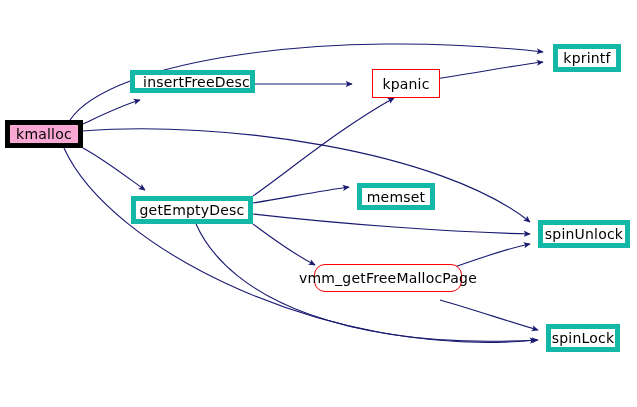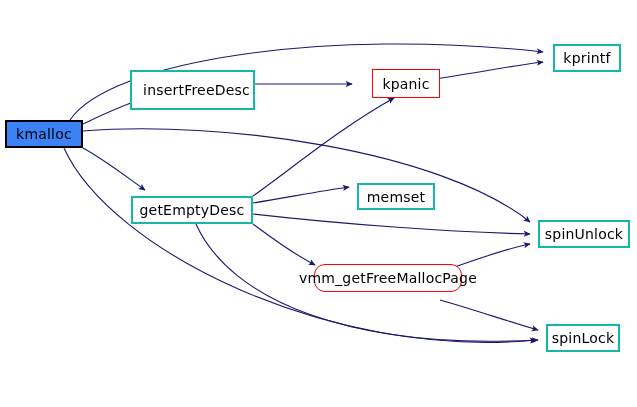--- a/index.html
+++ b/index.html
@@ -20,34 +20,34 @@
   #edge-layer {
     position: absolute;
     left: 0;
     top: 0;
     width: 637px;
     height: 407px;
   }
   .node {
     position: absolute;
     box-sizing: border-box;
-    border: 2px solid #14b8a6;
+    border: 5px solid #14b8a6;
     background: #ffffff;
     color: #000000;
     display: flex;
     align-items: center;
     justify-content: center;
     font-size: 14px;
     line-height: 1;
     letter-spacing: 0.2px;
     white-space: nowrap;
     z-index: 5;
   }
   .node.current {
-    background: #3b82f6;
+    background: #f9a8d4;
     border-color: #000000;
   }
   .node.highlight {
     border-color: #ff0000;
     border-width: 1px;
     margin-left: 12px;
   }
   .node-label {
     pointer-events: none;
   }
@@ -73,21 +73,21 @@
       <path d="M 253,203 C 290,197 320,191 349,187" fill="none" stroke="#191970" stroke-width="1.1" marker-end="url(#arrowhead)"></path>
       <path d="M 253,214 C 340,224 450,232 530,234" fill="none" stroke="#191970" stroke-width="1.1" marker-end="url(#arrowhead)"></path>
       <path d="M 253,224 C 272,238 290,252 315,265" fill="none" stroke="#191970" stroke-width="1.1" marker-end="url(#arrowhead)"></path>
       <path d="M 196,224 C 230,300 350,350 538,340" fill="none" stroke="#191970" stroke-width="1.1" marker-end="url(#arrowhead)"></path>
       <path d="M 440,272 C 470,262 500,250 530,244" fill="none" stroke="#191970" stroke-width="1.1" marker-end="url(#arrowhead)"></path>
       <path d="M 440,300 C 475,310 510,322 538,330" fill="none" stroke="#191970" stroke-width="1.1" marker-end="url(#arrowhead)"></path>
     </svg>
 <div class="node current" style="left: 5px; top: 120px; width: 78px; height: 28px;">
       <span class="node-label">kmalloc</span>
     </div>
-    <div class="node" style="left: 130px; top: 70px; width: 125px; height: 40px; padding-left: 8px;">
+    <div class="node" style="left: 130px; top: 70px; width: 125px; height: 23px; padding-left: 8px;">
       <span class="node-label">insertFreeDesc</span>
     </div>
     <div class="node highlight" style="left: 360px; top: 69px; width: 68px; height: 29px;">
       <span class="node-label">kpanic</span>
     </div>
     <div class="node" style="left: 553px; top: 44px; width: 68px; height: 28px;">
       <span class="node-label">kprintf</span>
     </div>
     <div class="node" style="left: 131px; top: 196px; width: 122px; height: 28px; align-items: center;">
       <span class="node-label">getEmptyDesc</span>

